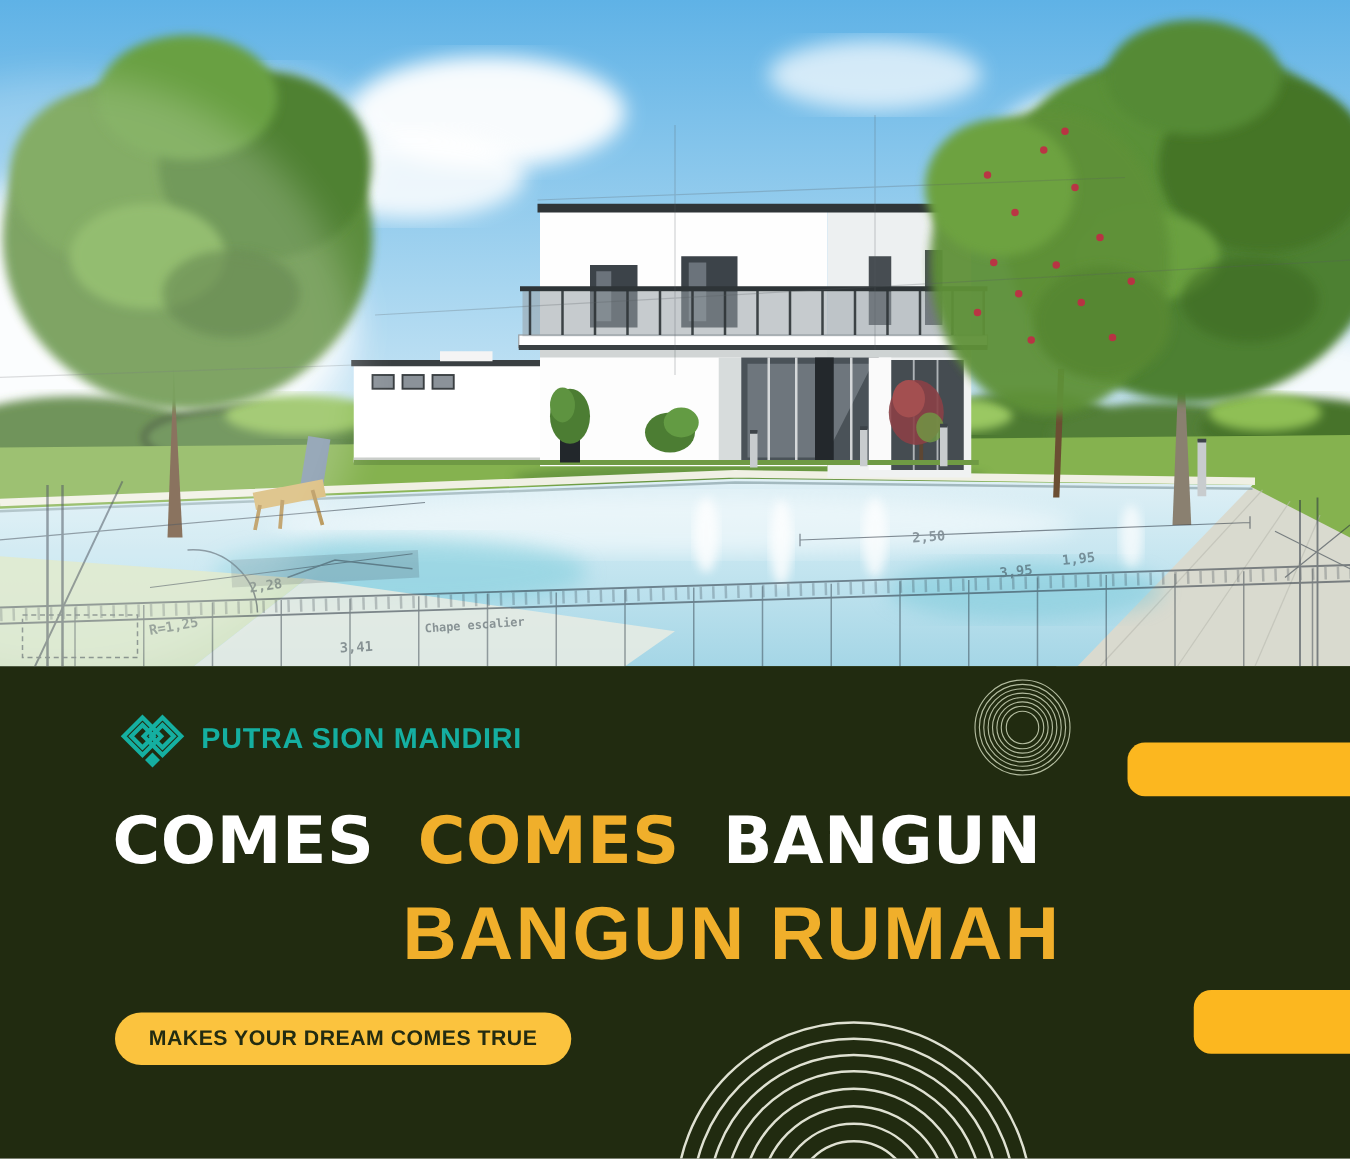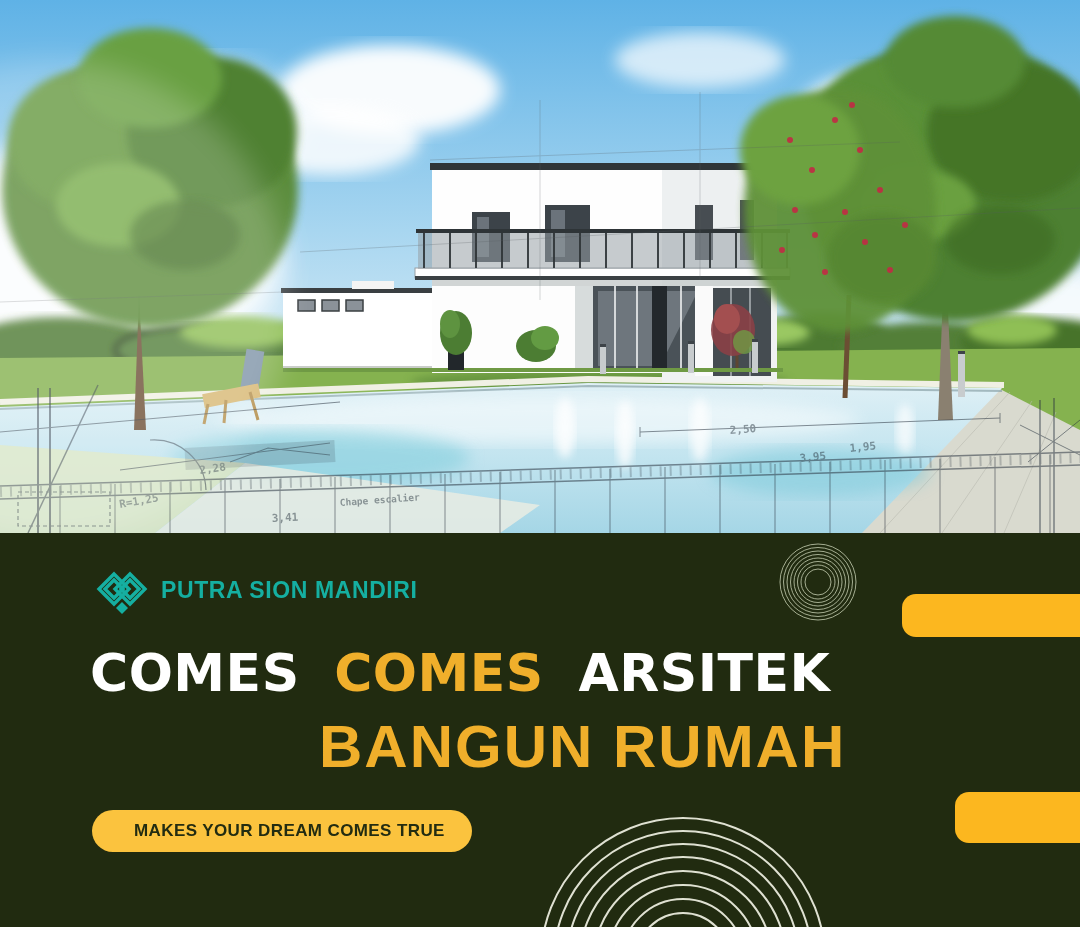--- a/index.html
+++ b/index.html
@@ -22,21 +22,21 @@
   .hl-line2{display:block;font-family:"Liberation Sans",sans-serif;font-weight:700;
     font-size:60px;line-height:1;letter-spacing:2px;margin-top:16px;white-space:nowrap;text-align:right;}
   .white{color:#FFFFFF;}
   .yellow{color:#F0AF2B;}
   .tagline-pill{
     position:absolute;left:92px;top:810px;height:42px;line-height:42px;
     background:#FBC33E;border-radius:22px;padding:0 27px;
   }
   .tagline-pill span{
     color:#232C11;font-size:17px;font-weight:800;letter-spacing:.4px;
-    font-family:"Liberation Sans",sans-serif;white-space:nowrap;margin-left:15px;
+    font-family:"Liberation Sans",sans-serif;white-space:nowrap;
   }
   .bar{position:absolute;background:#FCB71F;border-radius:14px 0 0 14px;}
   .bar1{left:902px;top:594px;width:178px;height:43px;}
   .bar2{left:955px;top:792px;width:125px;height:51px;}
   .rings{position:absolute;}
   .rings-top{left:776px;top:540px;}
   .rings-bottom{left:533px;top:810px;}
 </style>
 </head>
 <body>
@@ -323,21 +323,21 @@
       </g>
       <path d="M27 38 L33 44 L27 50 L21 44 Z" fill="#15AFA1"></path>
     </svg>
     <span class="brand-name">PUTRA SION MANDIRI</span>
   </div>
 
   <h1 class="headline">
     <span class="hl-line1">
       <span class="w white">COMES</span>
       <span class="w yellow">COMES</span>
-      <span class="w white">ARSITEK</span>
+      <span class="w white">BANGUN</span>
     </span>
     <span class="hl-line2 yellow">BANGUN RUMAH</span>
   </h1>
 
   <div class="tagline-pill">
     <span>MAKES YOUR DREAM COMES TRUE</span>
   </div>
 
 </div>
 

